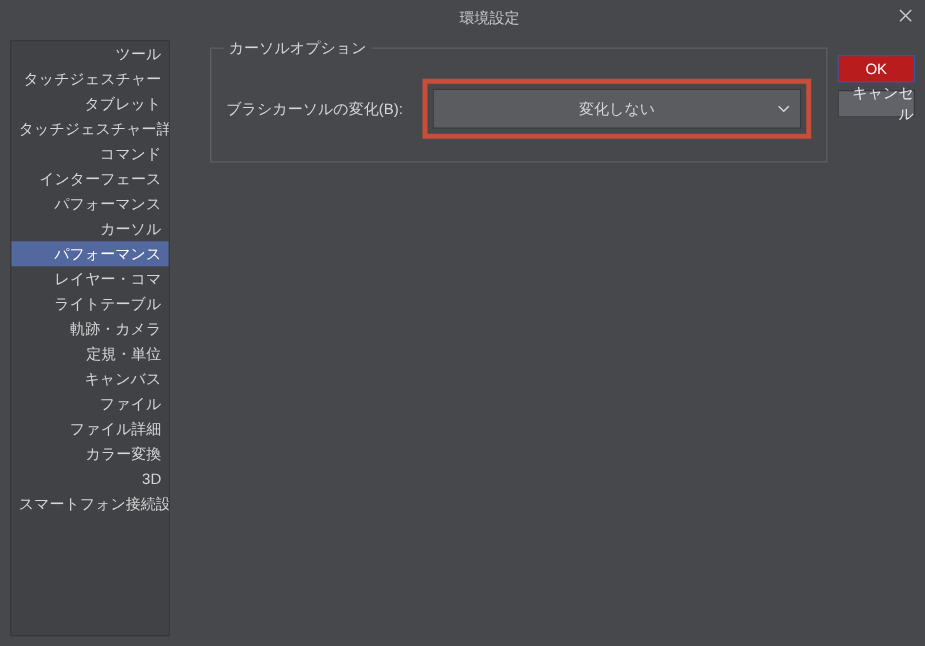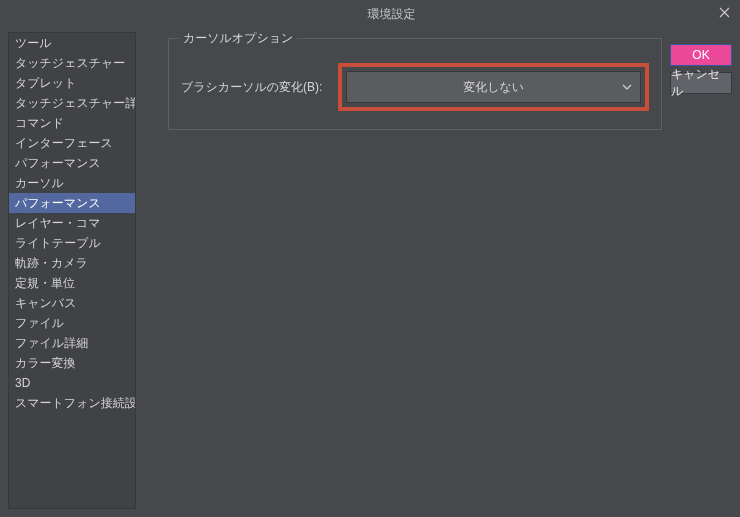--- a/index.html
+++ b/index.html
@@ -42,20 +42,21 @@
     }
     .close-btn svg {
       width: 11px;
       height: 11px;
     }
     .content {
       display: flex;
       padding: 4px 8px 8px 8px;
       gap: 8px;
       height: calc(100% - 28px);
+      text-align: right;
     }
     .sidebar {
       width: 128px;
       background: #414246;
       border: 1px solid #37383b;
       overflow: hidden;
     }
     .sidebar-item {
       padding: 2px 6px;
       line-height: 16px;
@@ -141,21 +142,21 @@
       background: #626368;
       border: 1px solid #37383b;
       color: #e8e8e8;
       font-size: 12px;
       display: flex;
       align-items: center;
       justify-content: center;
       cursor: pointer;
     }
     .btn.primary {
-      background: #ec4899;
+      background: #b91c1c;
       border: 1px solid #2f5aa0;
       color: #ffffff;
     }
   </style>
 </head>
 <body>
 
 <div class="titlebar">
   <span class="titlebar-title">環境設定</span>
   <div class="close-btn">

